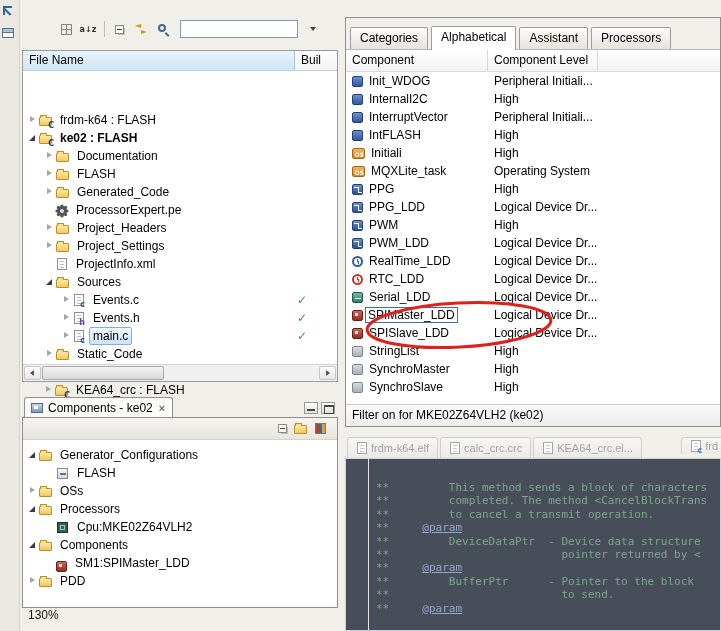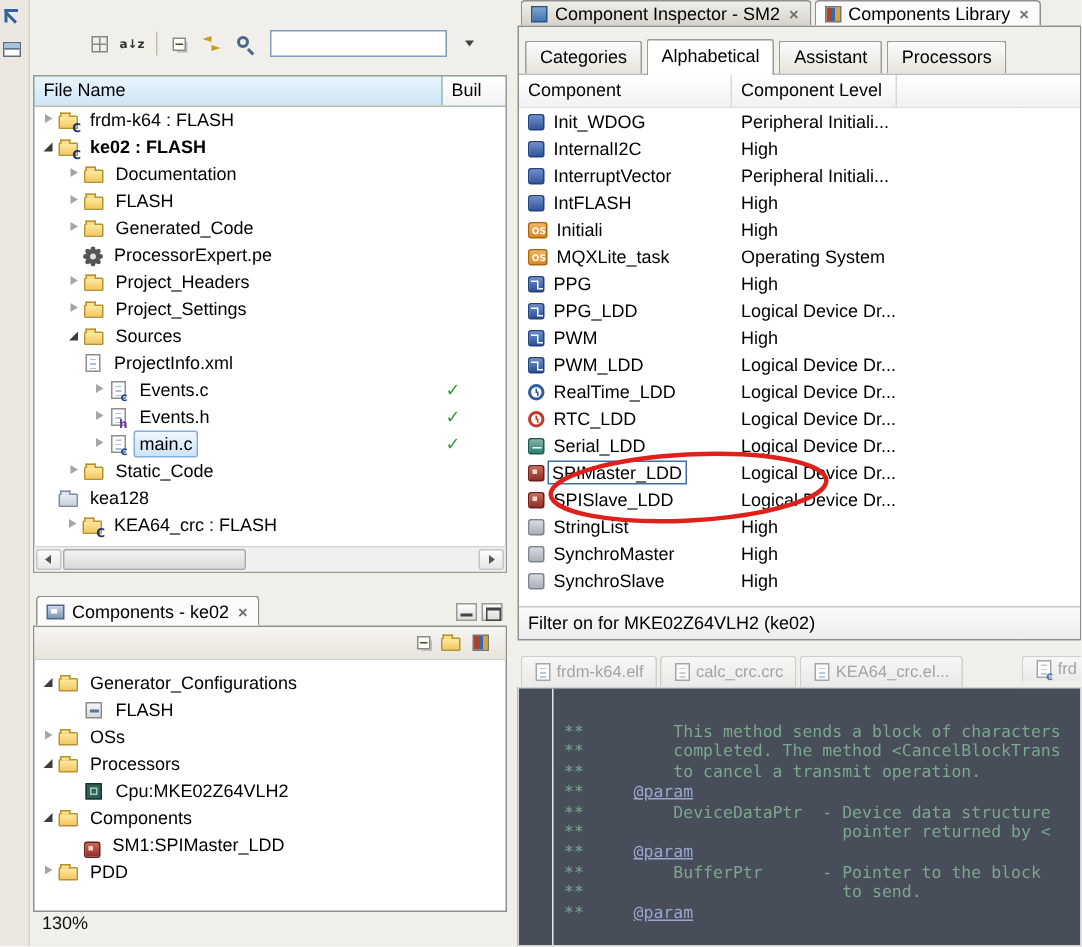--- a/index.html
+++ b/index.html
@@ -176,21 +176,21 @@
         <span class="dd-ic"></span>
       </span>
   </div>
 
   <div class="explorer-panel">
     <div class="col-headers">
       <div class="col-h file-col">File Name</div>
       <div class="col-h build-col">Buil</div>
     </div>
     <div class="tree" id="explorer-tree">
-        <div class="trow" style="padding-left: 4px;">
+        <div class="trow" style="padding-left: 4px; margin-top: 40px;">
           <span class="tw tw-c"></span>
           <span class="ic c-project-icon"></span>
           <span class="tlabel">frdm-k64 : FLASH</span>
         </div>
         <div class="trow bold" style="padding-left: 4px;">
           <span class="tw tw-e"></span>
           <span class="ic c-project-icon"></span>
           <span class="tlabel">ke02 : FLASH</span>
         </div>
         <div class="trow" style="padding-left: 21px;">
@@ -217,28 +217,28 @@
           <span class="tw tw-c"></span>
           <span class="ic folder-icon"></span>
           <span class="tlabel">Project_Headers</span>
         </div>
         <div class="trow" style="padding-left: 21px;">
           <span class="tw tw-c"></span>
           <span class="ic folder-icon"></span>
           <span class="tlabel">Project_Settings</span>
         </div>
         <div class="trow" style="padding-left: 21px;">
-          <span class="tw tw-e"></span>
-          <span class="ic folder-icon"></span>
-          <span class="tlabel">Sources</span>
-        </div>
-        <div class="trow" style="padding-left: 21px;">
           <span class="tw tw-n"></span>
           <span class="ic xml-file-icon"></span>
           <span class="tlabel">ProjectInfo.xml</span>
+        </div>
+        <div class="trow" style="padding-left: 21px;">
+          <span class="tw tw-e"></span>
+          <span class="ic folder-icon"></span>
+          <span class="tlabel">Sources</span>
         </div>
         <div class="trow" style="padding-left: 38px;">
           <span class="tw tw-c"></span>
           <span class="ic c-file-icon"></span>
           <span class="tlabel">Events.c</span>
           <span class="check">✓</span>
         </div>
         <div class="trow" style="padding-left: 38px;">
           <span class="tw tw-c"></span>
           <span class="ic h-file-icon"></span>
@@ -339,32 +339,20 @@
             <span class="ic folder-icon"></span>
             <span class="tlabel">PDD</span>
           </div>
         </div>
     </div>
   </div>
 
   <div class="zoom-label">130%</div>
 
   <div class="library-panel">
-    <div class="rt-view-tabbar" id="view-tabs">
-        <div class="vtab">
-          <span class="ic inspector-icon"></span>
-          <span class="vlabel">Component Inspector - SM2</span>
-          <span class="vx"></span>
-        </div>
-        <div class="vtab active">
-          <span class="ic library-icon"></span>
-          <span class="vlabel">Components Library</span>
-          <span class="vx"></span>
-        </div>
-      </div>
     <div class="lib-body">
       <div class="inner-tabs" id="inner-tabs">
           <span class="itab">Categories</span>
           <span class="itab active">Alphabetical</span>
           <span class="itab">Assistant</span>
           <span class="itab">Processors</span>
         </div>
       <div class="lib-headers">
         <div class="lh c1">Component</div>
         <div class="lh c2">Component Level</div>

